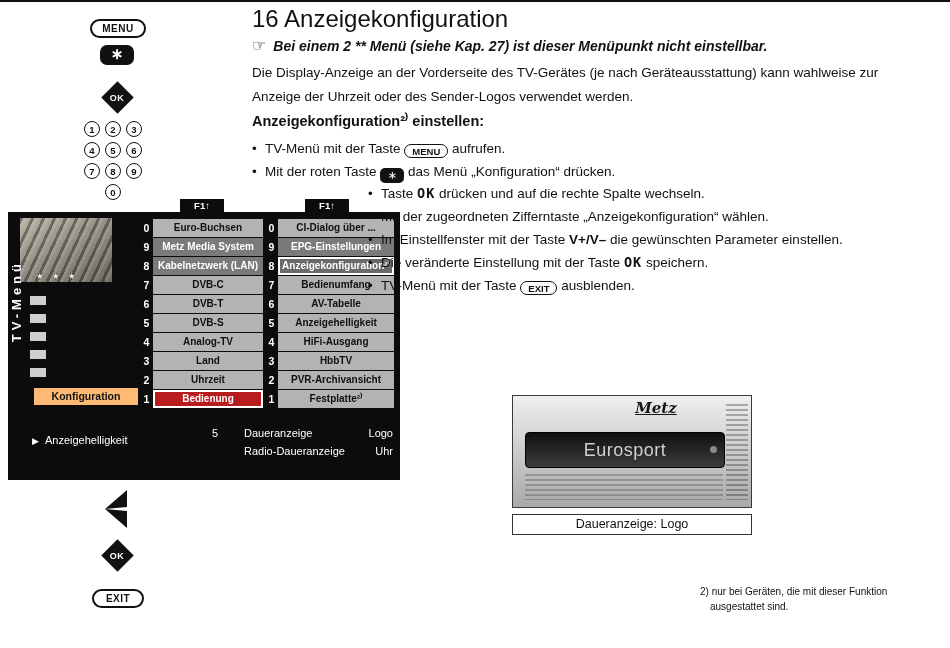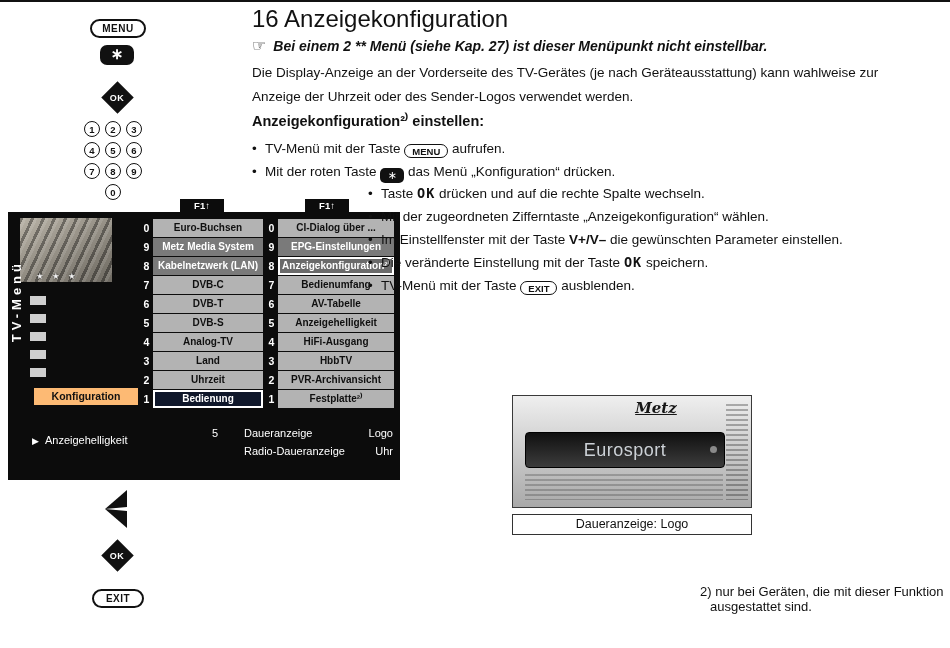--- a/index.html
+++ b/index.html
@@ -44,21 +44,21 @@
   .konfig{position:absolute;left:26px;top:176px;width:104px;height:17px;line-height:17px;background:#fdba74;
           text-align:center;font-size:10.5px;font-weight:bold;color:#111;}
   .col{position:absolute;top:7px;}
   .col-left{left:132px;width:123px;}
   .col-right{left:257px;width:129px;}
   .menu-row{display:flex;height:18px;margin-bottom:1px;}
   .menu-row .num{flex:0 0 13px;width:13px;color:#fff;font-size:10.5px;font-weight:bold;text-align:center;line-height:18px;}
   .menu-row .lbl{flex:1;background:#b3b3b3;color:#101010;font-size:10px;font-weight:bold;text-align:center;
                  line-height:18px;white-space:nowrap;overflow:hidden;}
   .menu-row.dark .lbl{background:#7a7a7a;color:#fff;}
-  .menu-row.selected .lbl{background:#0f172a;color:#fff;box-shadow:inset 0 0 0 2px #fff;}
+  .menu-row.selected .lbl{background:#b91c1c;color:#fff;box-shadow:inset 0 0 0 2px #fff;}
   .menu-row.dark.selected .lbl{background:#6a6a6a;}
   .ib{position:absolute;color:#fff;font-size:11px;white-space:nowrap;}
   .ib .cursor{font-size:9px;margin-right:6px;}
 
   
   .title{left:252px;top:5px;font-size:24px;font-weight:normal;}
   .note{left:252px;top:38px;display:flex;align-items:center;gap:7px;}
   .note .hand{font-size:16px;line-height:16px;}
   .note .ntext{font-size:14px;font-weight:bold;font-style:italic;}
   .intro{left:252px;top:61px;width:666px;font-size:13.5px;line-height:24px;}
@@ -87,21 +87,21 @@
          justify-content:center;color:#ccd1d6;font-size:18px;letter-spacing:0.5px;}
   .sensor{position:absolute;right:7px;top:13px;width:7px;height:7px;border-radius:50%;background:#8a8a8a;}
   .vent{position:absolute;right:3px;top:8px;width:22px;height:96px;
         background:repeating-linear-gradient(180deg,rgba(0,0,0,0.28) 0 2px,transparent 2px 5px);}
   .grille{position:absolute;left:12px;top:78px;width:198px;height:26px;
         background:repeating-linear-gradient(180deg,rgba(0,0,0,0.2) 0 2px,transparent 2px 5px);}
   .caption{left:512px;top:514px;width:240px;height:21px;line-height:19px;border:1px solid #333;background:#fff;
            text-align:center;font-size:12.5px;box-sizing:border-box;}
 
   
-  .footnote{left:700px;top:584px;width:245px;font-size:13px;line-height:15px;}
+  .footnote{left:700px;top:584px;width:245px;font-size:10px;line-height:15px;}
   .footnote .fl2{margin-left:10px;}
   .pagenum{left:0;top:658px;width:950px;text-align:center;font-size:13px;}
 </style>
 </head>
 <body>
 
 <div id="page">
   <div class="top-rule"></div>
 
   <div class="abs pill menu-pill">MENU</div>

